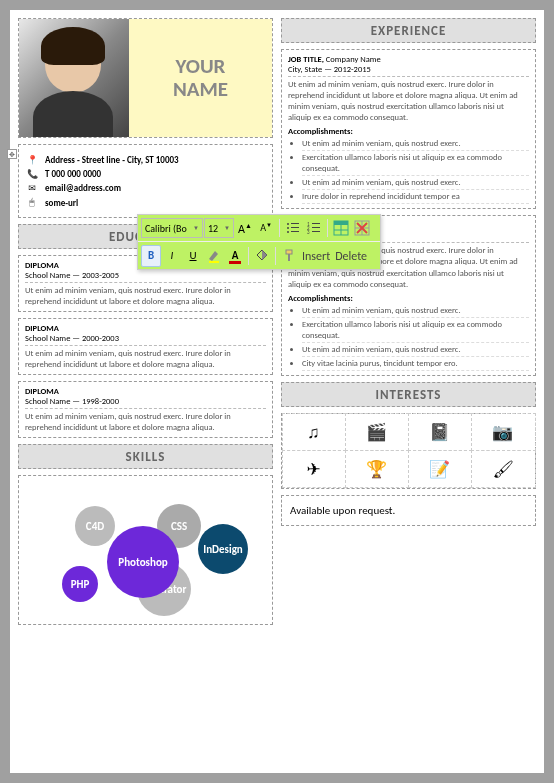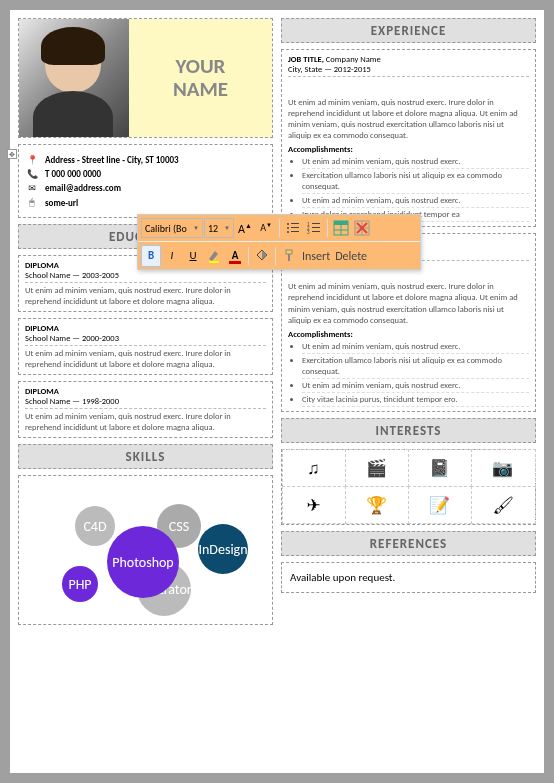--- a/index.html
+++ b/index.html
@@ -18,40 +18,40 @@
 .title{color:#888;font-weight:bold;font-size:21px;line-height:1.1}
 .contact{padding:6px 8px;font-size:9px}
 .contact div{display:flex;gap:8px;align-items:center;margin:3px 0}
 .contact .icon{width:10px;text-align:center}
 .section-header{background:#e0e0e0;text-align:center;font-weight:bold;padding:4px;color:#666;font-size:13px;letter-spacing:1px}
 .edu-item{padding:4px 6px;font-size:8.5px}
 .edu-item .dip{font-weight:bold}
 .edu-item .school{border-bottom:1px dashed #bbb;padding-bottom:2px;margin-bottom:2px}
 .edu-item .body{color:#555;line-height:1.3}
 .skills-vis{height:150px;position:relative}
-.bubble{position:absolute;border-radius:50%;color:#fff;font-size:14px;font-weight:normal;display:flex;align-items:center;justify-content:center}
+.bubble{position:absolute;border-radius:50%;color:#fff;font-size:11px;font-weight:bold;display:flex;align-items:center;justify-content:center}
 .b1{width:72px;height:72px;background:#6d28d9;top:50px;left:88px;z-index:3}
 .b2{width:40px;height:40px;background:#bbb;top:30px;left:56px}
 .b3{width:36px;height:36px;background:#6d28d9;top:90px;left:43px}
 .b4{width:44px;height:44px;background:#aaa;top:28px;left:138px}
 .b5{width:50px;height:50px;background:#0c4a6e;top:48px;left:179px;z-index:2}
 .b6{width:54px;height:54px;background:#bbb;top:86px;left:118px}
 .exp-item{padding:4px 6px;font-size:8.5px}
 .exp-item .jt{font-weight:bold}
-.exp-item .loc{border-bottom:1px dashed #bbb;padding-bottom:2px;margin-bottom:20px}
+.exp-item .loc{border-bottom:1px dashed #bbb;padding-bottom:2px;margin-bottom:2px}
 .exp-item .body{color:#555;line-height:1.3;margin-bottom:3px}
 .exp-item .acc{font-weight:bold;margin-bottom:1px}
 .exp-item ul{list-style:disc;padding-left:14px;color:#555;line-height:1.3}
 .exp-item li{border-bottom:1px dashed #ddd;padding:1px 0}
 .interests-grid{display:grid;grid-template-columns:repeat(4,1fr);gap:0;padding:0}
 .interests-grid .cell{border:1px dashed #ccc;height:38px;display:flex;align-items:center;justify-content:center;font-size:17px;margin:-0.5px}
 .refs{padding:8px;font-size:11px}
 .move-handle{position:absolute;left:-3px;top:139px;width:10px;height:10px;border:1px solid #999;background:#fff;font-size:7px;display:flex;align-items:center;justify-content:center;color:#666}
 
-.toolbar{position:absolute;top:214px;left:137px;width:284px;height:56px;background:#fdba74;border:1px solid #ccc;box-shadow:1px 2px 4px rgba(0,0,0,0.2);display:flex;flex-direction:column;z-index:100;font-size:11px}
+.toolbar{position:absolute;top:214px;left:137px;width:244px;height:56px;background:#bef264;border:1px solid #ccc;box-shadow:1px 2px 4px rgba(0,0,0,0.2);display:flex;flex-direction:column;z-index:100;font-size:11px}
 .tb-row{display:flex;align-items:center;height:28px;padding:0 3px;gap:1px}
 .tb-row.top{border-bottom:1px solid #eee}
 .font-sel{border:1px solid #bbb;width:62px;height:20px;padding:0 3px;display:flex;align-items:center;justify-content:space-between;font-size:10px}
 .size-sel{border:1px solid #bbb;width:30px;height:20px;padding:0 3px;display:flex;align-items:center;justify-content:space-between;font-size:10px}
 .drop{font-size:6px;color:#666}
 .tb-btn{width:20px;height:22px;display:flex;align-items:center;justify-content:center;cursor:pointer;border-radius:2px}
 .tb-lbl{font-size:12px;color:#444;margin:0 2px}
 .sep{width:1px;height:18px;background:#ddd;margin:0 2px}
 .bold-on{color:#2060c0;font-weight:bold;border:1px solid #a8c8e8;background:#e8f0fa}
 svg{display:block}
@@ -153,21 +153,20 @@
       <div class="cell">♫</div>
       <div class="cell">🎬</div>
       <div class="cell">📓</div>
       <div class="cell">📷</div>
       <div class="cell">✈</div>
       <div class="cell">🏆</div>
       <div class="cell">📝</div>
       <div class="cell">🖌</div>
     </div>
 
-    <div class="box section-header">REFERENCES</div>
     <div class="box refs">
       <span>Available upon request.</span>
     </div>
   </div>
 </div>
 
 <div class="toolbar">
   <div class="tb-row top">
     <div class="font-sel">
         <span>Calibri (Bo</span>

